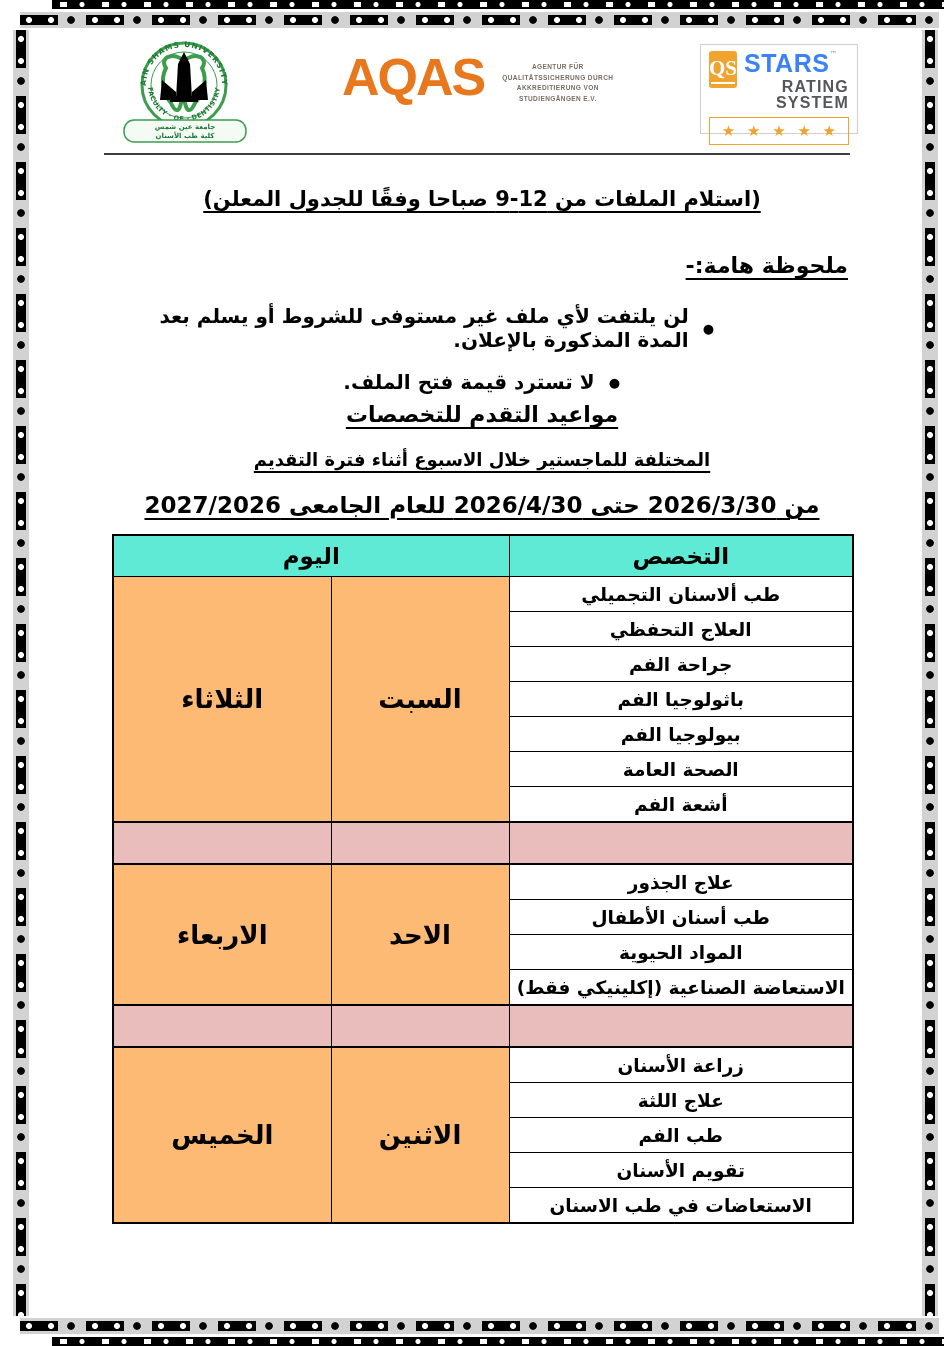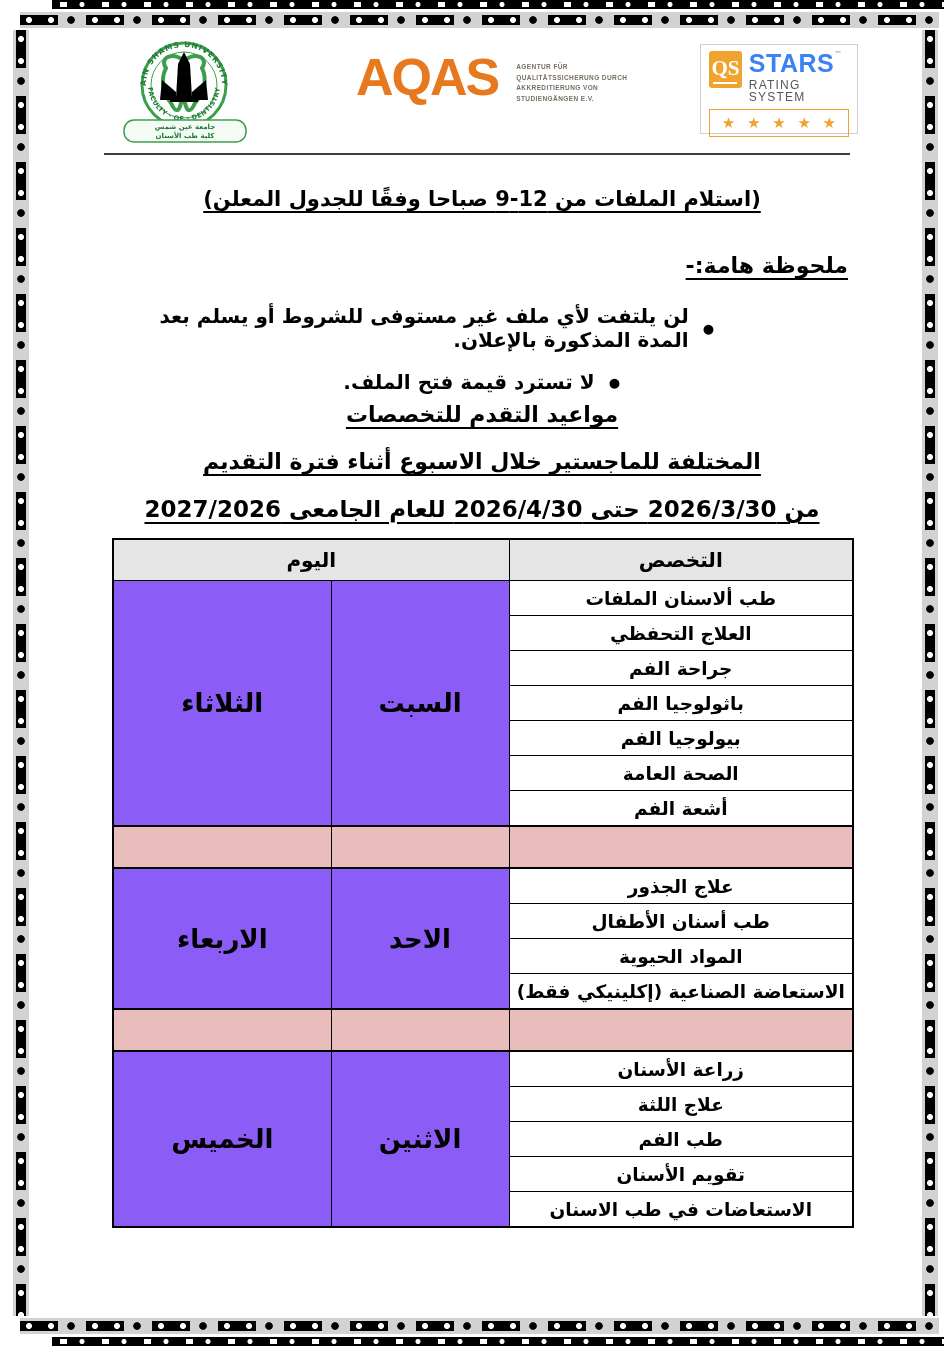--- a/index.html
+++ b/index.html
@@ -38,67 +38,67 @@
     background-repeat:repeat-y;}
   .strip-left{left:13px;top:30px;bottom:30px;}
   .strip-right{right:6px;top:30px;bottom:30px;}
 
   
   .content{position:absolute;left:112px;width:740px;top:0;}
 
   
   .logo-row{position:relative;height:100px;margin-top:44px;}
   .seal{position:absolute;left:-2px;top:-4px;}
-  .aqas{position:absolute;left:244px;top:10px;display:flex;align-items:flex-start;}
+  .aqas{position:absolute;left:230px;top:10px;display:flex;align-items:flex-start;text-align:center;}
   .aqas-word{font-family:"Liberation Sans","DejaVu Sans",sans-serif;font-weight:bold;
              font-size:52px;line-height:46px;color:#E8781E;letter-spacing:-2px;}
   .aqas-tag{margin-left:18px;margin-top:8px;font-family:"Liberation Sans",sans-serif;
             font-size:6.5px;font-weight:bold;color:#776f64;letter-spacing:.4px;line-height:1.65;}
   .qs-badge{position:absolute;right:-6px;top:0;width:158px;height:90px;background:#fff;
             border:1px solid #cfcfcf;box-sizing:border-box;padding:6px 8px 5px 8px;}
   .qs-top{display:flex;align-items:flex-start;}
   .qs-square{width:37px;height:37px;background:#F0A32F;border-radius:3px;color:#fff;
              font-family:"Liberation Serif","DejaVu Serif",serif;font-size:21px;font-weight:bold;
              display:flex;align-items:center;justify-content:center;flex-direction:column;}
   .qs-square .ul{width:24px;height:2px;background:#fff;margin-top:1px;}
   .qs-words{margin-left:7px;line-height:1;}
   .qs-stars-word{font-family:"Liberation Sans",sans-serif;font-weight:bold;font-size:25px;
                  color:#3b82f6;letter-spacing:.5px;}
   .qs-tm{font-size:8px;vertical-align:top;color:#9a9a9a;}
-  .qs-sub{font-family:"Liberation Sans",sans-serif;font-weight:normal;font-size:12px;
-          color:#55565B;letter-spacing:1.2px;margin-top:3px;}
+  .qs-sub{font-family:"Liberation Sans",sans-serif;font-weight:bold;font-size:16px;
+          color:#55565B;letter-spacing:1.2px;margin-top:3px;text-align:right;}
   .qs-starbox{margin-top:6px;border:1.5px solid #F0A32F;height:26px;display:flex;
               align-items:center;justify-content:space-around;padding:0 6px;}
   .qs-starbox span{color:#F0A32F;font-size:15px;line-height:1;}
 
   .divider{height:2px;background:#3f3f3f;margin-top:9px;margin-left:-8px;width:calc(100% + 6px);}
 
   
   .ar{direction:rtl;font-weight:bold;}
   .h-center{text-align:center;}
   .u{text-decoration:underline;text-decoration-thickness:2px;text-underline-offset:5px;}
   .schedule-note{margin-top:32px;font-size:21px;}
   .note-label{margin-top:42px;font-size:22px;text-align:right;padding-right:4px;}
   .bullet-line{display:flex;flex-direction:row;direction:rtl;align-items:center;
                font-size:20px;font-weight:bold;}
   .bullet-line .dot{font-size:13px;margin-left:14px;line-height:1;}
   .b1{margin-top:26px;padding-right:138px;}
   .b2{margin-top:18px;padding-right:232px;}
   .title1{margin-top:8px;font-size:22px;}
-  .title2{margin-top:22px;font-size:22px;}
+  .title2{margin-top:22px;font-size:18px;}
   .title3{margin-top:22px;font-size:23px;}
 
   
   table.sched{border-collapse:collapse;width:740px;margin-top:16px;direction:rtl;
               border:2.5px solid #000;table-layout:fixed;}
   table.sched td,table.sched th{border:1.6px solid #000;padding:0;font-weight:bold;
               text-align:center;vertical-align:middle;}
-  th.hdr{background:#e5e5e5;height:40px;font-size:20px;}
+  th.hdr{background:#5eead4;height:40px;font-size:23px;}
   td.spec{height:34px;font-size:18.5px;}
-  td.day{font-size:26px;background:#8b5cf6;}
+  td.day{font-size:26px;background:#fdba74;}
   tr.sep td{background:#EABDBD;height:40px;border-top:2.5px solid #000;border-bottom:2.5px solid #000;}
 </style>
 </head>
 <body>
 
 <div class="page">
 
   <div class="bar bar-top"></div>
   <div class="strip-h strip-top"></div>
   <div class="strip-v strip-left"></div>
@@ -208,21 +208,21 @@
           <col style="width:178px">
           <col style="width:218px">
         </colgroup>
       <tbody>
           <tr>
         <th class="hdr">التخصص</th>
         <th class="hdr" colspan="2">اليوم</th>
       </tr>
 
       <tr>
-        <td class="spec">طب ألاسنان الملفات</td>
+        <td class="spec">طب ألاسنان التجميلي</td>
         <td class="day" rowspan="7">السبت</td>
         <td class="day" rowspan="7">الثلاثاء</td>
       </tr>
       <tr>
             <td class="spec">العلاج التحفظي</td>
           </tr>
       <tr>
             <td class="spec">جراحة الفم</td>
           </tr>
       <tr>

